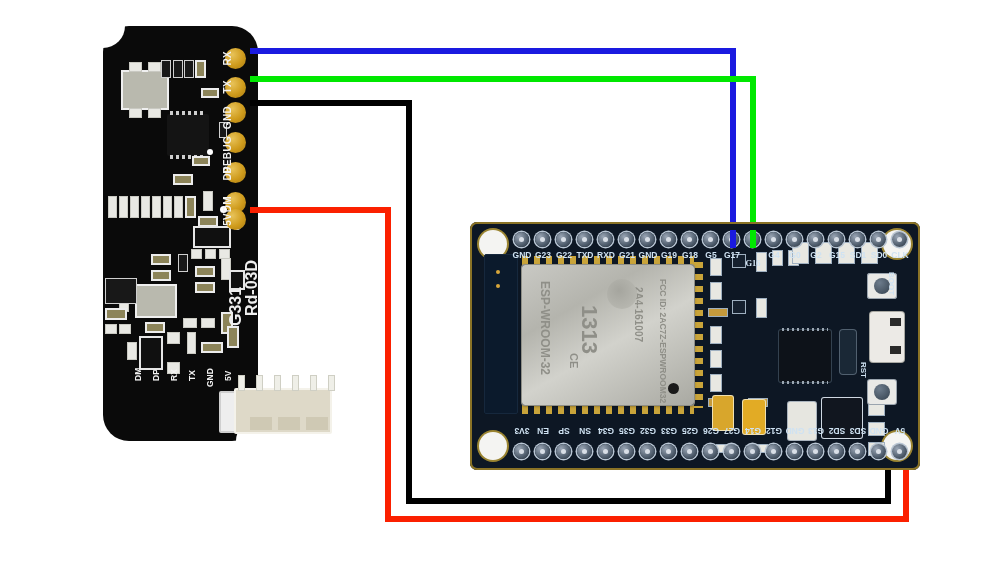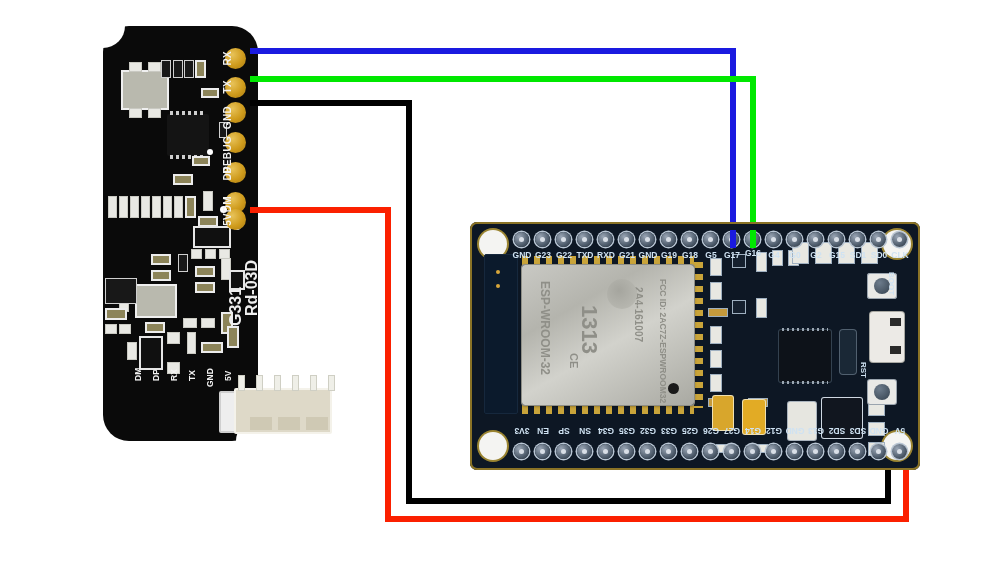--- a/index.html
+++ b/index.html
@@ -351,21 +351,21 @@
         <i></i>
       </div>
     <div class="espLbl" style="left:227px;top:28px;">G5</div>
     <div class="hpad" style="left:254px;top:10px;">
         <i></i>
       </div>
     <div class="espLbl" style="left:248px;top:28px;">G17</div>
     <div class="hpad" style="left:275px;top:10px;">
         <i></i>
       </div>
-    <div class="espLbl" style="left:269px;top:26px;">G16</div>
+    <div class="espLbl" style="left:269px;top:36px;font-family:Liberation Serif, serif;">G16</div>
     <div class="hpad" style="left:296px;top:10px;">
         <i></i>
       </div>
     <div class="espLbl" style="left:290px;top:28px;">G4</div>
     <div class="hpad" style="left:317px;top:10px;">
         <i></i>
       </div>
     <div class="espLbl" style="left:311px;top:28px;">G0</div>
     <div class="hpad" style="left:338px;top:10px;">
         <i></i>

